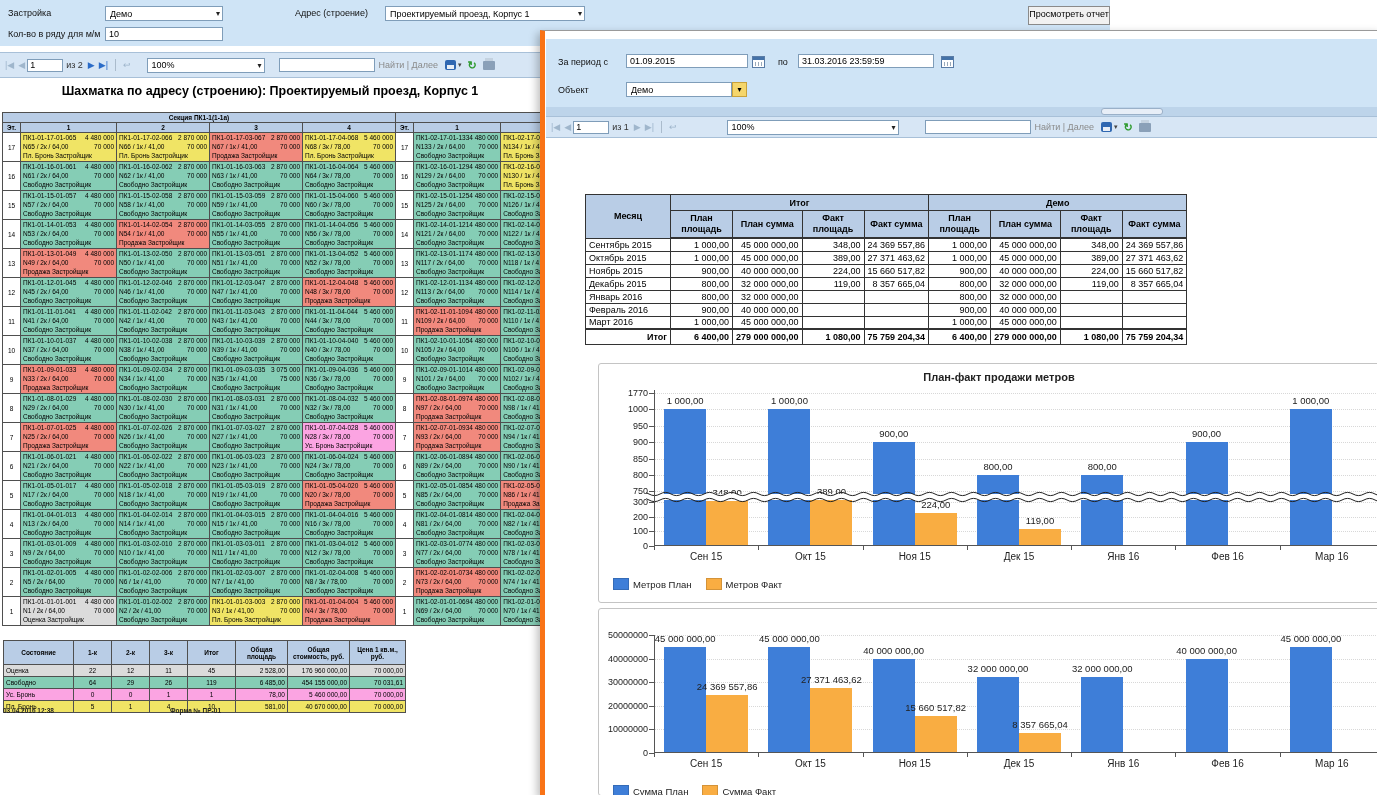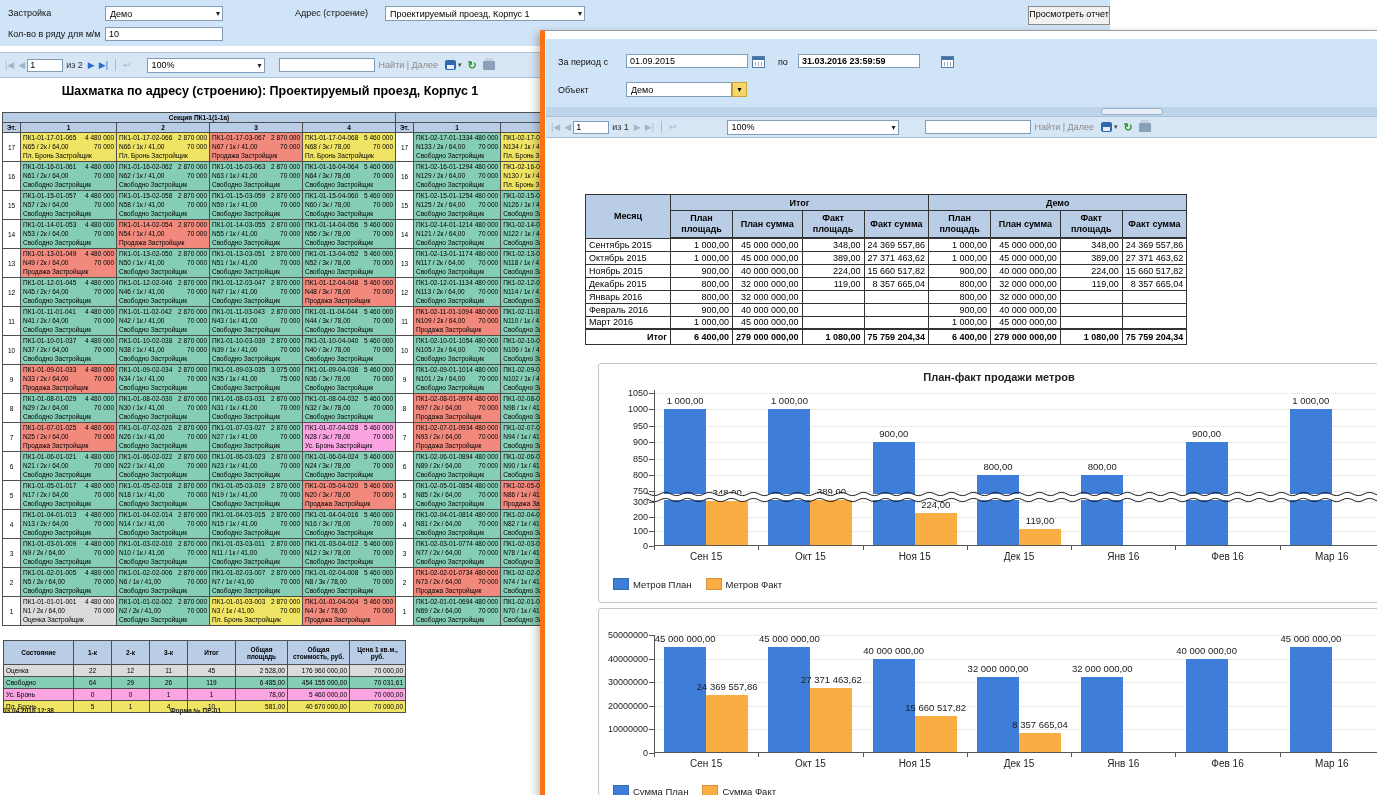--- a/index.html
+++ b/index.html
@@ -1423,21 +1423,21 @@
   <span class="abs foot" style="left:3px;top:707px;font-weight:bold">03.04.2016 12:38</span>
   <span class="abs foot" style="left:170px;top:707px;font-weight:bold">Форма № ПР-01</span>
 </div>
 
 <div id="rw">
   <div id="rw-band">
     <span class="abs lbl" style="left:12px;top:18px">За период с</span>
     <input class="abs tin" style="left: 80px; top: 15px; width: 122px;" value="01.09.2015">
     <span class="abs cal" style="left:206px;top:15px"></span>
     <span class="abs lbl" style="left:232px;top:18px">по</span>
-    <input class="abs tin" style="left: 252px; top: 15px; width: 122px; font-weight: bold;" value="31.03.2016 23:59:59">
+    <input class="abs tin" style="left: 252px; top: 15px; width: 136px;" value="31.03.2016 23:59:59">
     <span class="abs cal" style="left:378px;top:15px"></span>
     <span class="abs lbl" style="left:12px;top:46px">Объект</span>
     <div class="abs sel" style="left:80px;top:43px;width:106px">
       <span>Демо</span>
     </div>
     <div class="abs" style="left:186px;top:43px;width:15px;height:15px;background:#f5d66b;border:1px solid #c9a23a;box-sizing:border-box;text-align:center;font-size:8px;line-height:13px">▾</div>
   </div>
 
   <div id="rw-scroll">
     <div id="rw-thumb"></div>
@@ -1586,21 +1586,21 @@
           </tr>
         </tbody>
       </table>
     </div>
 
   <div class="panel" id="panel1" style="top:332px;height:238px">
       <div class="c-title">План-факт продажи метров</div>
       <div class="plot" style="left:55px;top:26px;width:730px;height:156px">
         <div class="grid" style="top:3px;width:730px"></div>
         <div class="ytick" style="top:3px"></div>
-        <div class="ylab" style="top:-2px">1050</div>
+        <div class="ylab" style="top:-2px">1770</div>
         <div class="grid" style="top:19px;width:730px"></div>
         <div class="ytick" style="top:19px"></div>
         <div class="ylab" style="top:14px">1000</div>
         <div class="grid" style="top:36px;width:730px"></div>
         <div class="ytick" style="top:36px"></div>
         <div class="ylab" style="top:31px">950</div>
         <div class="grid" style="top:52px;width:730px"></div>
         <div class="ytick" style="top:52px"></div>
         <div class="ylab" style="top:47px">900</div>
         <div class="grid" style="top:69px;width:730px"></div>

